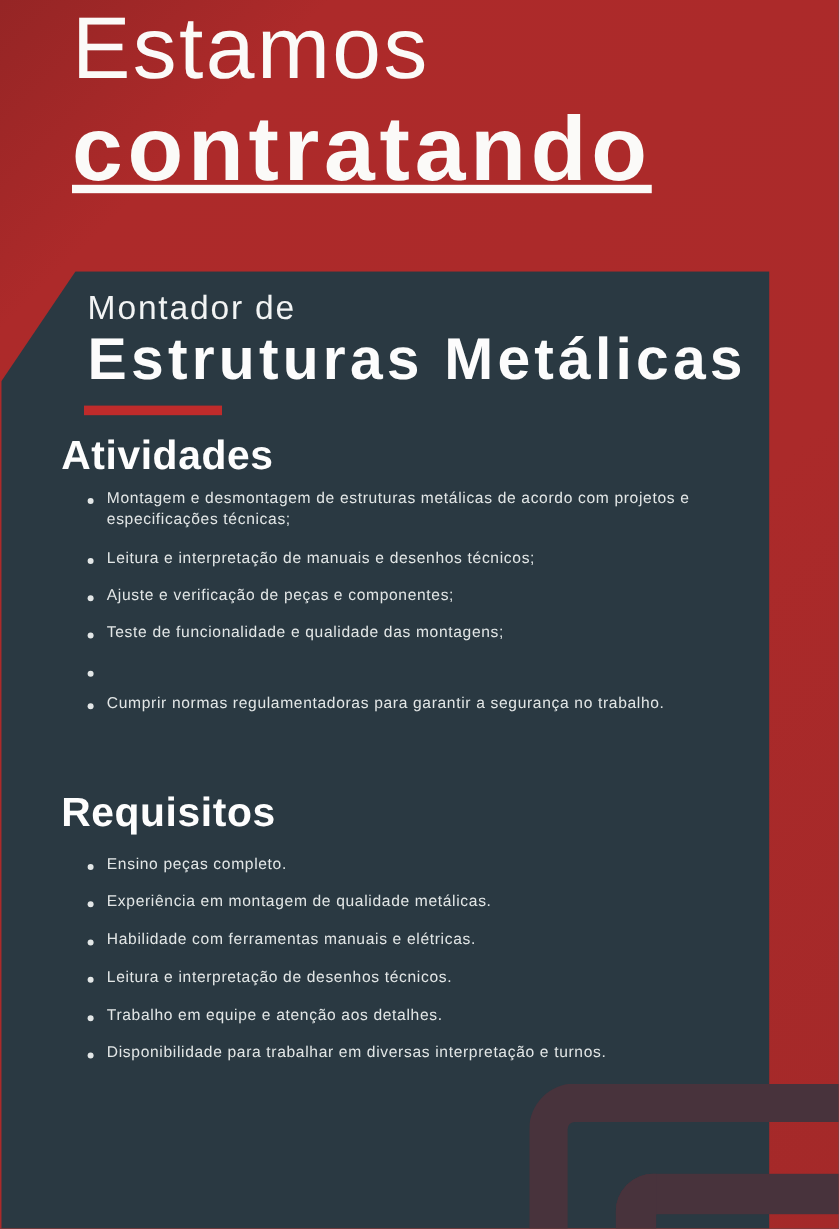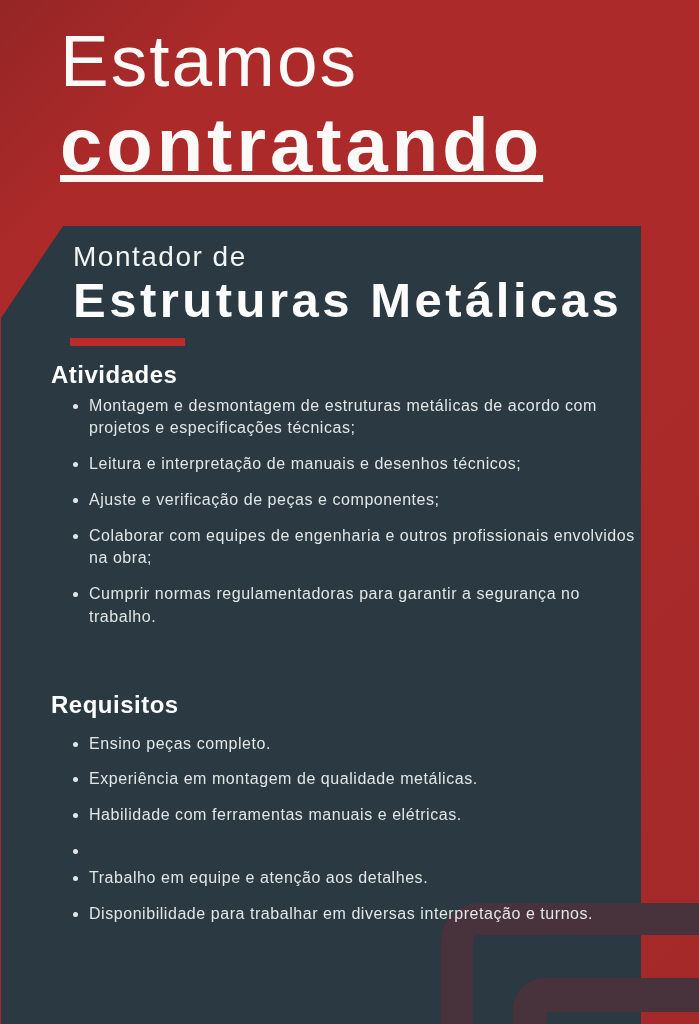--- a/index.html
+++ b/index.html
@@ -7,21 +7,21 @@
     position: relative;
     width: 699px;
     height: 1024px;
     overflow: hidden;
     background: linear-gradient(135deg, #952525 0%, #ad2a2a 16%, #ab2a2a 60%, #a42929 100%);
     font-family: "Liberation Sans", sans-serif;
     -webkit-font-smoothing: antialiased;
   }
 
   
-  .headline { position: absolute; top: 24px; left: 60px; line-height: 1.0; }
+  .headline { position: absolute; top: 4px; left: 60px; line-height: 1.0; }
   .headline .l1 {
     font-size: 73px; font-weight: 300; letter-spacing: 2px;
     color: #fbfaf8; display: block;
   }
   .headline .l2 {
     font-size: 76px; font-weight: 800; letter-spacing: 4px;
     color: #fbfaf8; display: block; margin-top: 10px; text-decoration: underline;
   }
 
   
@@ -57,32 +57,32 @@
     letter-spacing: 3.5px; line-height: 1.05; display: block; margin-top: 2px;
   }
   .accent-bar {
     width: 115px; height: 8px; background: #bf2b2b;
     margin: 12px 0 0 -3px;
   }
 
   
   .sections { margin-left: 50px; }
   .section h2 {
-    font-size: 24px; font-weight: 800; color: #fdfdfd;
+    font-size: 34px; font-weight: 800; color: #fdfdfd;
     letter-spacing: 0.5px; margin: 0; line-height: 1.1;
   }
   .section.atividades h2 { margin-top: 16px; }
   .section.requisitos h2 { margin-top: 64px; }
 
   .blist { list-style: none; margin: 6px 0 0 22px; padding: 0; }
   .section.requisitos .blist { margin-top: 14px; }
   .blist li {
     display: flex; align-items: flex-start;
     margin: 0 0 13px 0;
-    font-size: 16px; line-height: 1.42;
+    font-size: 13px; line-height: 1.42;
     letter-spacing: 0.55px;
     color: #e2e6e6;
   }
   .blist .dot {
     width: 5px; height: 5px; border-radius: 50%;
     background: #e2e6e6; flex: 0 0 auto;
     margin: 9px 11px 0 0;
   }
   .blist .txt { display: block; max-width: 548px; }
 </style>
@@ -121,21 +121,24 @@
             <li>
               <span class="dot"></span>
               <span class="txt">Leitura e interpretação de manuais e desenhos técnicos;</span>
             </li>
             <li>
               <span class="dot"></span>
               <span class="txt">Ajuste e verificação de peças e componentes;</span>
             </li>
             <li>
               <span class="dot"></span>
-              <span class="txt">Colaborar com equipes de engenharia e outros profissionais envolvidos na obra;</span>
+              <span class="txt">Teste de funcionalidade e qualidade das montagens;</span>
+            </li>
+            <li>
+              <span class="dot"></span>
             </li>
             <li>
               <span class="dot"></span>
               <span class="txt">Cumprir normas regulamentadoras para garantir a segurança no trabalho.</span>
             </li>
           </ul>
         </div>
 
         <div class="section requisitos">
           <h2>Requisitos</h2>
@@ -147,20 +150,21 @@
             <li>
               <span class="dot"></span>
               <span class="txt">Experiência em montagem de qualidade metálicas.</span>
             </li>
             <li>
               <span class="dot"></span>
               <span class="txt">Habilidade com ferramentas manuais e elétricas.</span>
             </li>
             <li>
               <span class="dot"></span>
+              <span class="txt">Leitura e interpretação de desenhos técnicos.</span>
             </li>
             <li>
               <span class="dot"></span>
               <span class="txt">Trabalho em equipe e atenção aos detalhes.</span>
             </li>
             <li>
               <span class="dot"></span>
               <span class="txt">Disponibilidade para trabalhar em diversas interpretação e turnos.</span>
             </li>
           </ul>

